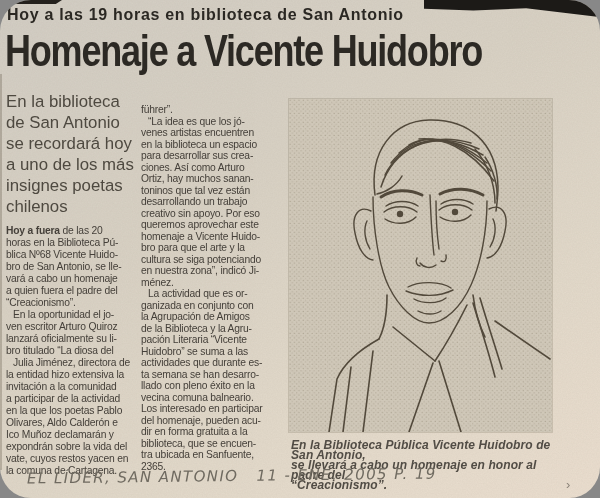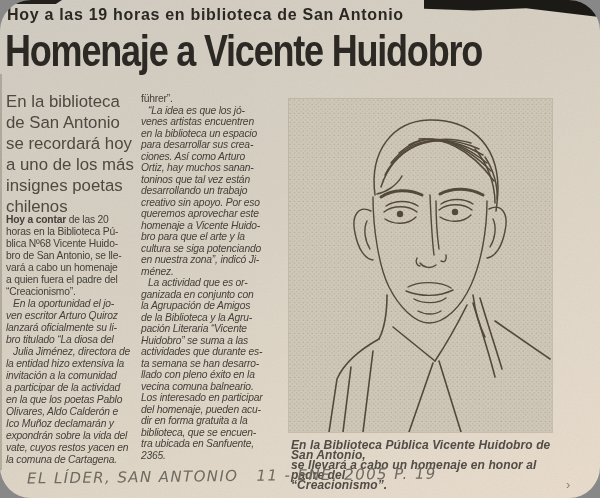--- a/index.html
+++ b/index.html
@@ -15,25 +15,25 @@
     clip-path:polygon(0 0,100% 0,90% 100%,0 100%);}
   .edge-right{position:absolute;left:424px;top:0;width:176px;height:18px;background:#1c1a17;
     clip-path:polygon(0 0,100% 0,100% 95%,58% 46%,28% 58%,0 48%);}
   .kicker{position:absolute;left:7px;top:6px;font-size:16px;font-weight:bold;
     letter-spacing:.7px;color:#2b2823;white-space:nowrap;}
   .headline{position:absolute;left:5px;top:28px;margin:0;font-size:45px;font-weight:bold;
     letter-spacing:-1.5px;line-height:1.04;color:#2c2924;white-space:nowrap;
     transform:scaleX(.8);transform-origin:left top;}
   .lead{position:absolute;left:6px;top:91px;width:132px;font-size:16.8px;line-height:21px;
     color:#4e4940;white-space:pre-line;}
-  .col{position:absolute;color:#45403a;font-size:10.3px;letter-spacing:-.2px;}
+  .col{position:absolute;color:#45403a;font-size:10.3px;letter-spacing:-.2px;margin-top:11px;}
   .col1{left:6px;top:214px;width:132px;line-height:12px;}
   .col2{left:141px;top:93px;width:136px;line-height:11.5px;}
   .p{margin:0;white-space:pre-line;}
-  .ind{text-indent:7px;font-style:italic;}
+  .ind{text-indent:7px;}
   .photo{position:absolute;left:289px;top:99px;width:263px;height:333px;margin:0;
     box-shadow:0 0 0 1px rgba(120,110,92,.25);}
   .caption{position:absolute;left:291px;top:440px;width:282px;font-size:12px;font-weight:bold;
     font-style:italic;line-height:10px;color:#514c45;white-space:pre-line;letter-spacing:.1px;}
   .handwriting{position:absolute;left:27px;top:467px;font-family:"DejaVu Sans",sans-serif;
     font-style:italic;font-size:15px;letter-spacing:1.4px;color:#6f6a60;
     text-transform:uppercase;transform:rotate(-.7deg);white-space:nowrap;}
   .hw-right{margin-left:18px;}
   .stray-mark{position:absolute;left:566px;top:477px;font-size:13px;color:#8a8277;}
 </style>
@@ -58,21 +58,21 @@
   <h1 class="headline">Homenaje a Vicente Huidobro</h1>
 
   <div class="lead">En la biblioteca
 de San Antonio
 se recordará hoy
 a uno de los más
 insignes poetas
 chilenos</div>
 
   <div class="col col1">
-    <p class="p"><strong>Hoy a contar</strong><span> de las 20
+    <p class="p"><strong>Hoy a fuera</strong><span> de las 20
 horas en la Biblioteca Pú-
 blica Nº68 Vicente Huido-
 bro de San Antonio, se lle-
 vará a cabo un homenaje
 a quien fuera el padre del
 “Creacionismo”.</span></p>
     <p class="p ind">En la oportunidad el jo-
 ven escritor Arturo Quiroz
 lanzará oficialmente su li-
 bro titulado “La diosa del</p>

